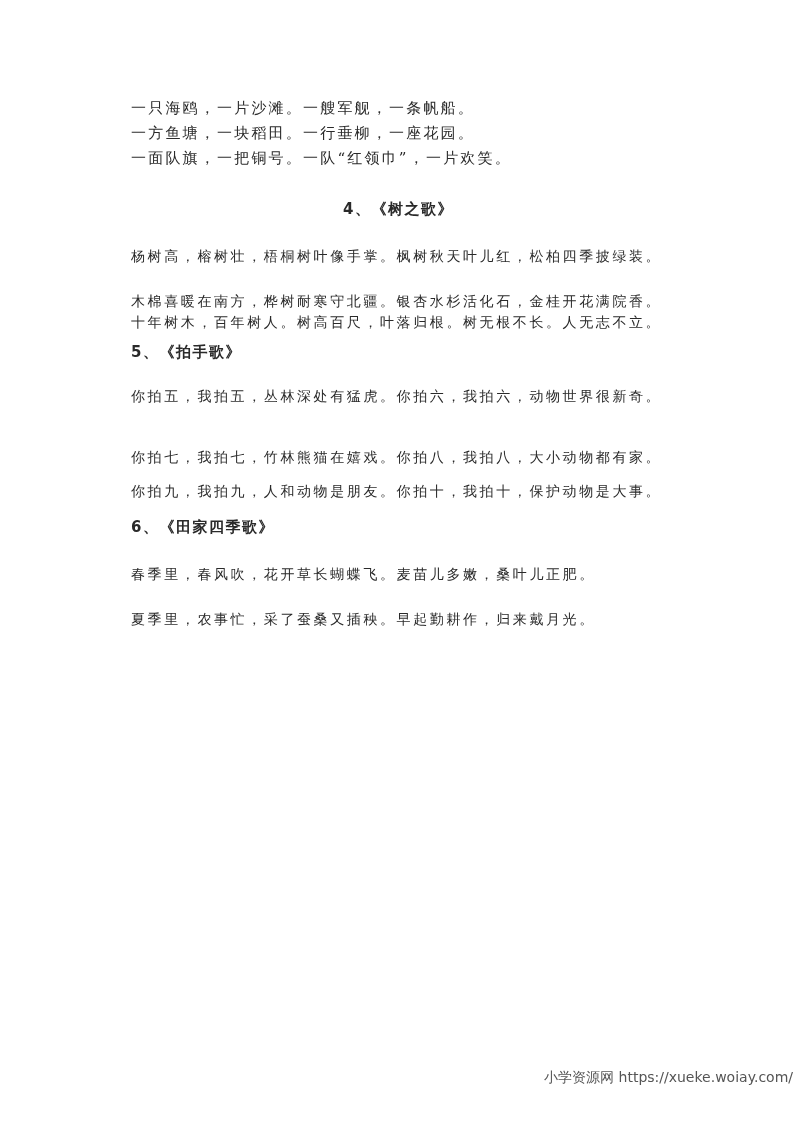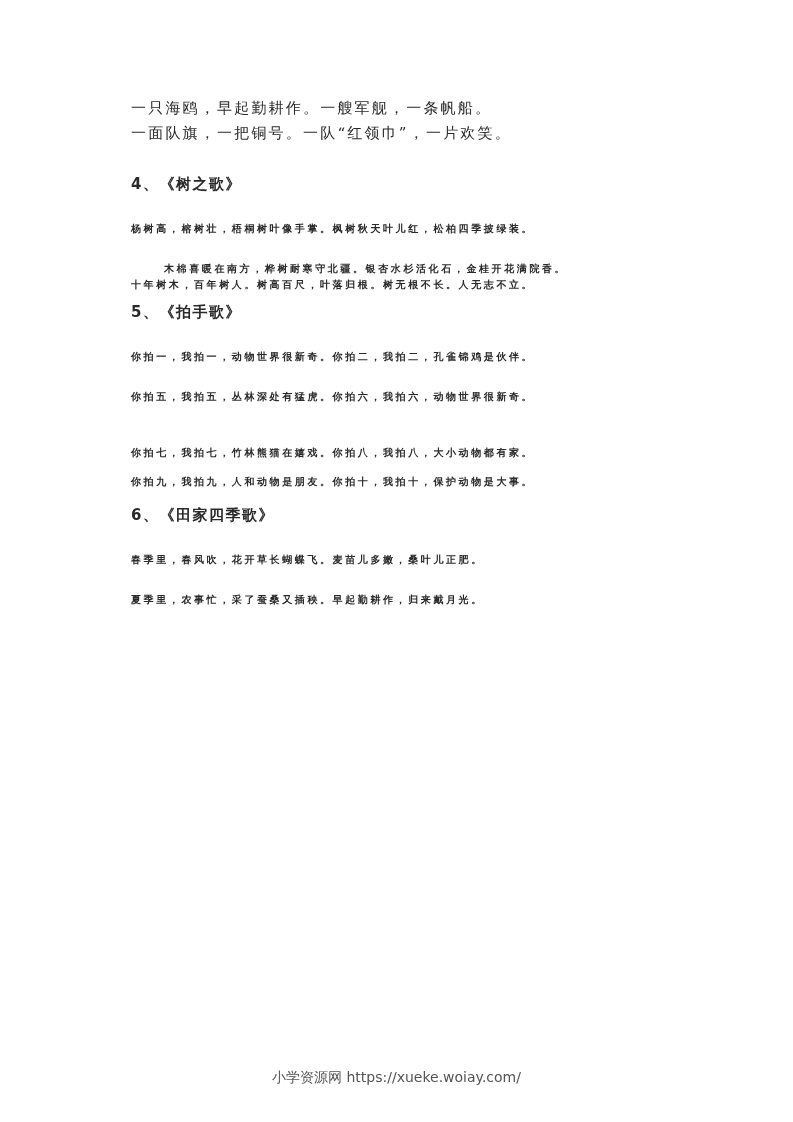--- a/index.html
+++ b/index.html
@@ -2,40 +2,40 @@
 <html><head>
 <meta charset="utf-8">
 <style>
   html, body { margin: 0; padding: 0; background: #ffffff; }
   body { width: 793px; height: 1122px; position: relative; overflow: hidden;
          font-family: "DejaVu Serif", "Liberation Serif", serif; color: #2a2a2a; }
   .page { position: absolute; left: 131px; top: 96px; width: 535px; }
   .intro-line { font-size: 15px; line-height: 25px; letter-spacing: 2.2px; white-space: nowrap; margin: 0; }
   .heading { font-family: "DejaVu Sans", "Liberation Sans", sans-serif; font-weight: bold;
              font-size: 15px; letter-spacing: 1.5px; margin: 0; }
-  .para { font-size: 10px; line-height: 16px; letter-spacing: 2.6px; margin: 0; text-align: justify; font-weight: bold; }
-  .footer { position: absolute; left: 0; width: 793px; top: 1069px; text-align: center;
+  .para { font-size: 14px; line-height: 21px; letter-spacing: 2.6px; margin: 0; text-align: justify; }
+  .footer { position: absolute; left: 0; width: 793px; top: 1069px; text-align: right;
             font-family: "DejaVu Sans", "Liberation Sans", sans-serif; font-size: 14px; color: #555; }
 </style>
 </head>
 <body>
 
 <div class="page">
   <div>
-    <p class="intro-line">一只海鸥，早起勤耕作。一艘军舰，一条帆船。</p>
+    <p class="intro-line">一只海鸥，一片沙滩。一艘军舰，一条帆船。</p>
+    <p class="intro-line">一方鱼塘，一块稻田。一行垂柳，一座花园。</p>
     <p class="intro-line">一面队旗，一把铜号。一队“红领巾”，一片欢笑。</p>
   </div>
 
-  <p class="heading" style="margin-top:29px;">4、《树之歌》</p>
+  <p class="heading" style="margin-top:29px;text-align:center;">4、《树之歌》</p>
   <p class="para" style="margin-top:27px;">杨树高，榕树壮，梧桐树叶像手掌。枫树秋天叶儿红，松柏四季披绿装。</p>
-  <p class="para" style="margin-top:24px;margin-left:33px;">木棉喜暖在南方，桦树耐寒守北疆。银杏水杉活化石，金桂开花满院香。</p>
+  <p class="para" style="margin-top:24px;">木棉喜暖在南方，桦树耐寒守北疆。银杏水杉活化石，金桂开花满院香。</p>
   <p class="para" style="">十年树木，百年树人。树高百尺，叶落归根。树无根不长。人无志不立。</p>
 
   <p class="heading" style="margin-top:10px;">5、《拍手歌》</p>
-  <p class="para" style="margin-top:27px;">你拍一，我拍一，动物世界很新奇。你拍二，我拍二，孔雀锦鸡是伙伴。</p>
   <p class="para" style="margin-top:24px;">你拍五，我拍五，丛林深处有猛虎。你拍六，我拍六，动物世界很新奇。</p>
   <p class="para" style="margin-top:40px;">你拍七，我拍七，竹林熊猫在嬉戏。你拍八，我拍八，大小动物都有家。</p>
   <p class="para" style="margin-top:13px;">你拍九，我拍九，人和动物是朋友。你拍十，我拍十，保护动物是大事。</p>
 
   <p class="heading" style="margin-top:16px;">6、《田家四季歌》</p>
   <p class="para" style="margin-top:27px; white-space:nowrap;">春季里，春风吹，花开草长蝴蝶飞。麦苗儿多嫩，桑叶儿正肥。</p>
   <p class="para" style="margin-top:24px; white-space:nowrap;">夏季里，农事忙，采了蚕桑又插秧。早起勤耕作，归来戴月光。</p>
 </div>
 
 <div class="footer">小学资源网 https://xueke.woiay.com/</div>

